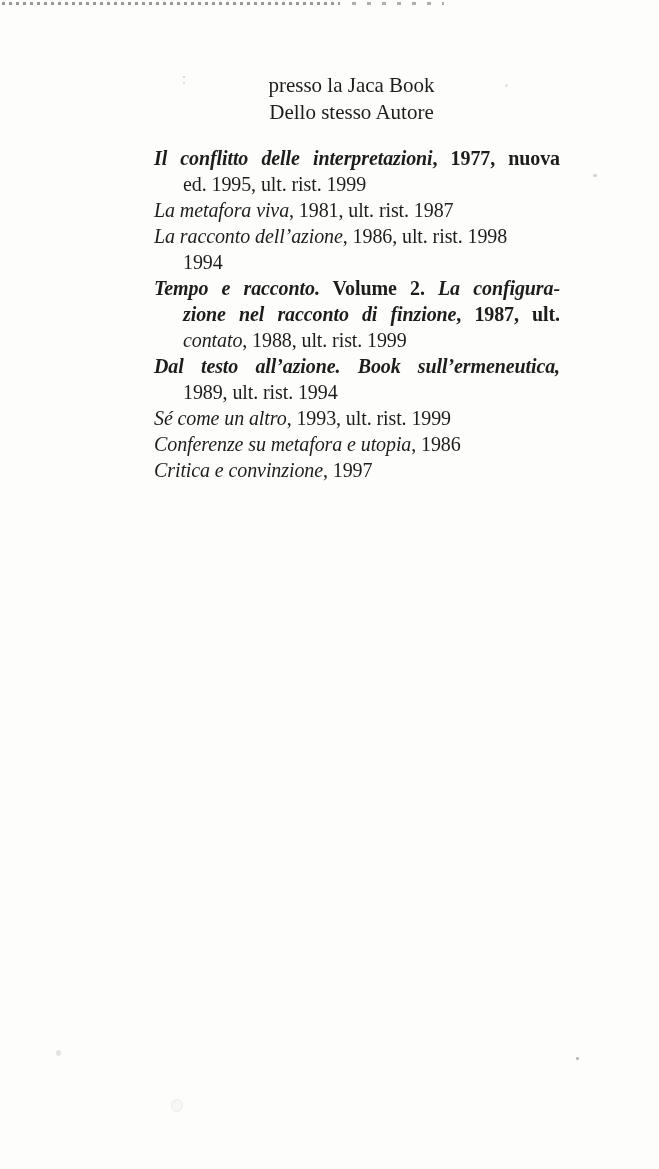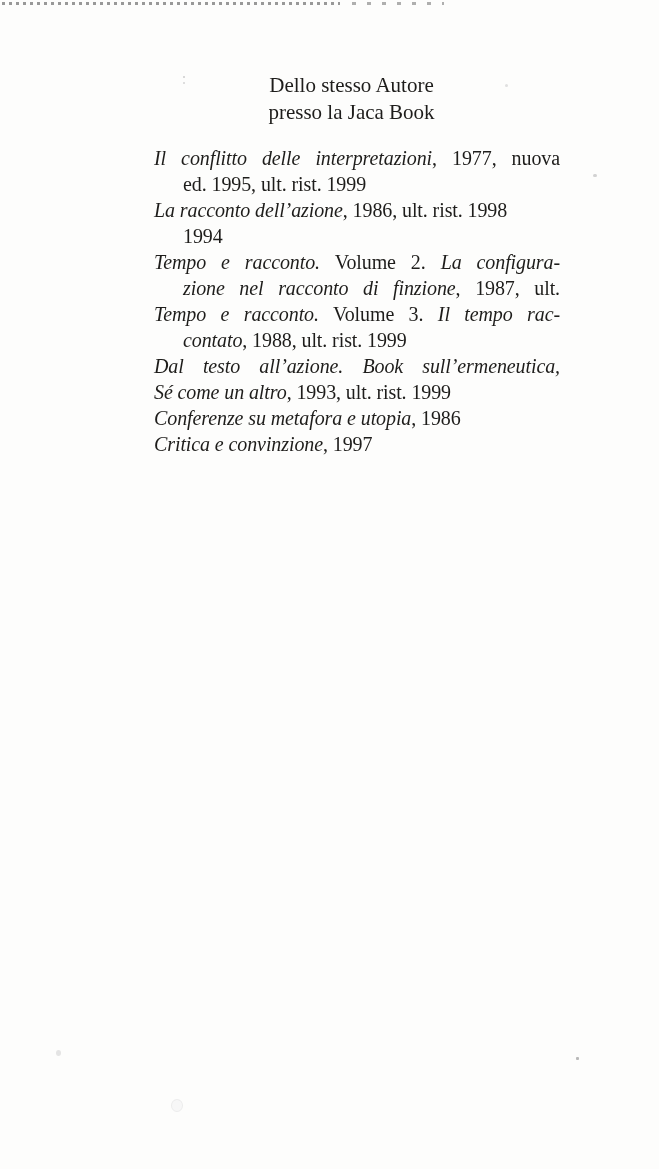--- a/index.html
+++ b/index.html
@@ -53,53 +53,55 @@
     font-size: 20px;
     line-height: 26px;
     letter-spacing: -0.1px;
   }
   .ln { min-height: 26px; }
   .ln .it { font-style: italic; }
   .indent { padding-left: 29px; }
   .stretch {
     text-align: justify;
     text-align-last: justify;
+    font-weight: bold;
     -moz-text-align-last: justify;
   }
 </style>
 </head>
 <body>
 
 <div class="page">
 
   <div class="top-artifact"></div>
   <div class="top-artifact-2"></div>
   <div class="spk spk-1"></div>
   <div class="spk spk-2"></div>
   <div class="spk spk-3"></div>
   <div class="spk spk-4"></div>
   <div class="spk spk-5"></div>
   <div class="spk spk-6"></div>
 
   <div class="column">
 
     <div class="header">
+      <div>presso la Jaca Book</div>
       <div>Dello stesso Autore</div>
-      <div>presso la Jaca Book</div>
     </div>
 
     <div class="bib">
       <div class="ln stretch"><span class="it">Il conflitto delle interpretazioni</span><span class="rm">, 1977, nuova</span><span class="it"></span></div>
       <div class="ln indent"><span class="it"></span><span class="rm">ed. 1995, ult. rist. 1999</span><span class="it"></span></div>
+      <div class="ln"><span class="it">La metafora viva</span><span class="rm">, 1981, ult. rist. 1987</span><span class="it"></span></div>
       <div class="ln"><span class="it">La racconto dell’azione</span><span class="rm">, 1986, ult. rist. 1998</span><span class="it"></span></div>
       <div class="ln indent"><span class="it"></span><span class="rm">1994</span><span class="it"></span></div>
       <div class="ln stretch"><span class="it">Tempo e racconto.</span><span class="rm"> Volume 2. </span><span class="it">La configura-</span></div>
       <div class="ln indent stretch"><span class="it">zione nel racconto di finzione</span><span class="rm">, 1987, ult.</span><span class="it"></span></div>
-      <div class="ln stretch"><span class="it">Tempo e racconto.</span><span class="rm"> Volume 3. </span><span class="it">Il tempo rac-</span></div>
       <div class="ln indent"><span class="it">contato</span><span class="rm">, 1988, ult. rist. 1999</span><span class="it"></span></div>
       <div class="ln stretch"><span class="it">Dal testo all’azione. Book sull’ermeneutica,</span><span class="rm"></span><span class="it"></span></div>
+      <div class="ln indent"><span class="it"></span><span class="rm">1989, ult. rist. 1994</span><span class="it"></span></div>
       <div class="ln"><span class="it">Sé come un altro</span><span class="rm">, 1993, ult. rist. 1999</span><span class="it"></span></div>
       <div class="ln"><span class="it">Conferenze su metafora e utopia</span><span class="rm">, 1986</span><span class="it"></span></div>
       <div class="ln"><span class="it">Critica e convinzione</span><span class="rm">, 1997</span><span class="it"></span></div>
     </div>
 
   </div>
 </div>
 
 </body></html>

